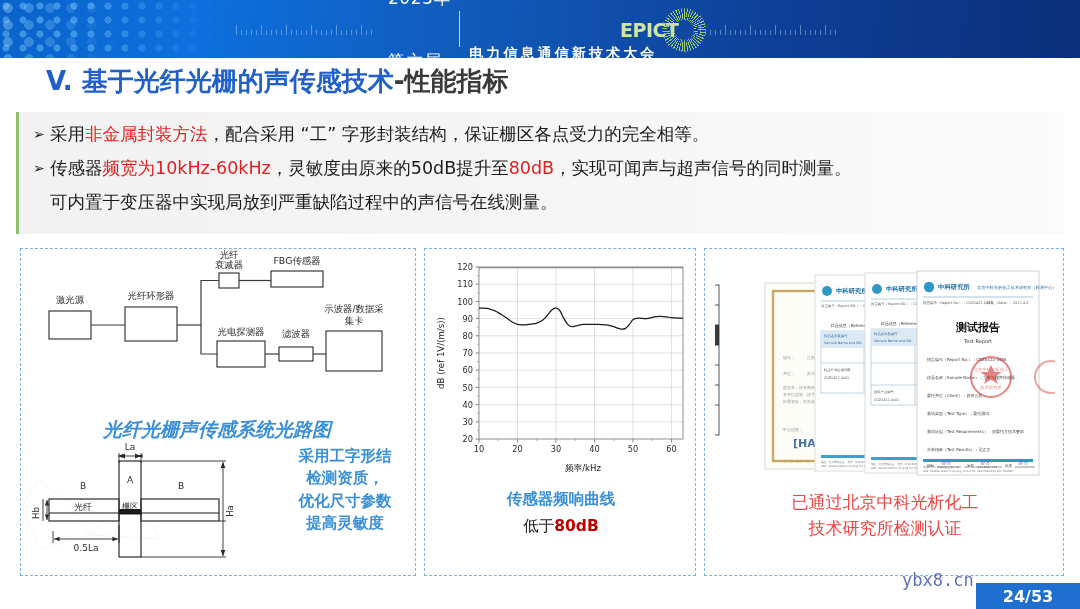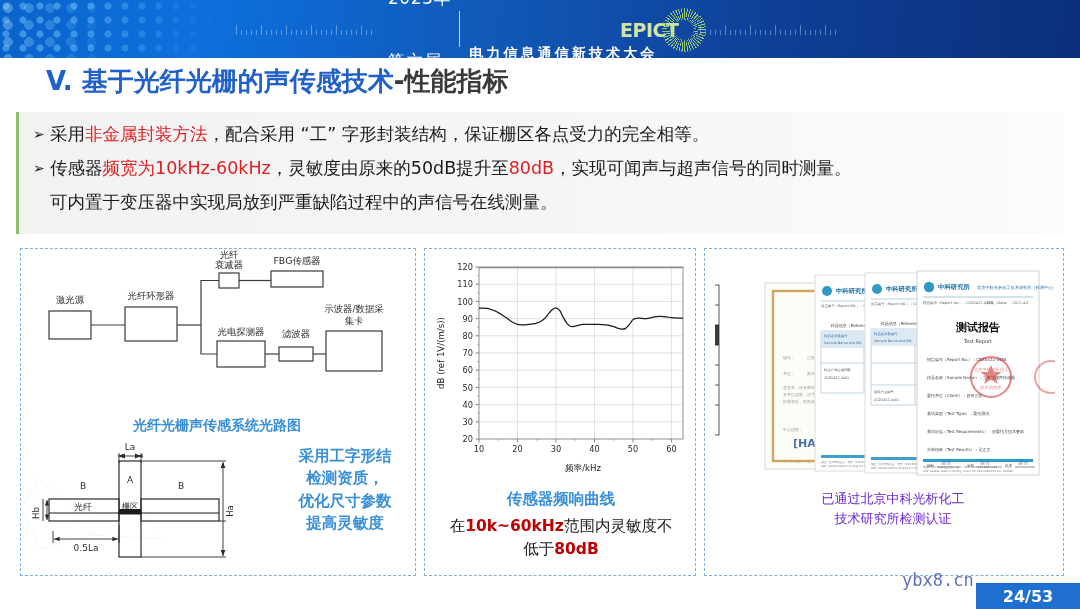--- a/index.html
+++ b/index.html
@@ -111,41 +111,41 @@
   .p3 { left: 704px; top: 248px; width: 360px; height: 328px; }
 
   
   .svgwrap { position: absolute; left: 0; top: 0; }
 
   .cap-blue {
     position: absolute; text-align: center; color: #3a8fd9;
     font-size: 15.5px; font-weight: bold; line-height: 1.28;
     font-family: "DejaVu Sans", "Liberation Sans", sans-serif;
   }
-  .cap-blue-lg { font-size: 14px; }
+  .cap-blue-lg { font-size: 19px; font-style: italic; }
 
   
   .chart-box { position: absolute; left: 8px; top: 8px; width: 256px; height: 222px; }
   .cap2a {
     position: absolute; left: 0; top: 240px; width: 272px; text-align: center;
     color: #3a8fd9; font-size: 15.5px; font-weight: bold;
     font-family: "DejaVu Sans", "Liberation Sans", sans-serif;
   }
   .cap2b {
     position: absolute; left: 6px; top: 266px; width: 260px; text-align: center;
     color: #1a1a1a; font-size: 15.5px; line-height: 1.5;
     font-family: "DejaVu Sans", "Liberation Sans", sans-serif;
   }
   .cap2b b { color: #c00000; }
 
   
   .certs { position: absolute; left: 10px; top: 10px; width: 340px; height: 222px; }
   .cap3 {
-    position: absolute; left: 8px; top: 240px; width: 360px; text-align: center;
-    color: #6d28d9; font-size: 13px; line-height: 1.55; font-weight: 500;
+    position: absolute; left: 0; top: 240px; width: 360px; text-align: center;
+    color: #ef4444; font-size: 17px; line-height: 1.55; font-weight: 500;
     font-family: "DejaVu Sans", "Liberation Sans", sans-serif;
   }
 
   
   .pagebadge {
     position: absolute; right: 0px; bottom: 0px; width: 104px; height: 26px;
     background: #1f6fd0; color: #fff; font-size: 16px; font-weight: bold;
     display: flex; align-items: center; justify-content: center;
     font-family: "DejaVu Sans", sans-serif;
   }
@@ -429,21 +429,20 @@
           <line x1="142.22641509433964" y1="182" x2="142.22641509433964" y2="184" stroke="#8a8a8a" stroke-width="0.6"></line>
           <line x1="180.71698113207546" y1="182" x2="180.71698113207546" y2="184" stroke="#8a8a8a" stroke-width="0.6"></line>
           <line x1="219.20754716981133" y1="182" x2="219.20754716981133" y2="184" stroke="#8a8a8a" stroke-width="0.6"></line>
           <text x="150" y="214" font-size="8.6" fill="#1a1a1a" text-anchor="middle">频率/kHz</text>
           <text x="11" y="96" font-size="8.6" fill="#1a1a1a" text-anchor="middle" transform="rotate(-90 11 96)">dB (ref 1V/(m/s))</text>
           <path d="M46.00,51.28 C46.64,51.25 48.57,51.08 49.85,51.11 C51.13,51.14 52.42,51.25 53.70,51.45 C54.98,51.65 56.26,51.94 57.55,52.31 C58.83,52.68 60.11,53.14 61.40,53.69 C62.68,54.23 63.96,54.86 65.25,55.58 C66.53,56.30 67.81,57.16 69.09,57.99 C70.38,58.82 71.66,59.68 72.94,60.57 C74.23,61.46 75.51,62.46 76.79,63.32 C78.08,64.18 79.36,65.04 80.64,65.73 C81.92,66.42 83.21,67.08 84.49,67.45 C85.77,67.82 87.06,67.91 88.34,67.96 C89.62,68.02 90.91,67.88 92.19,67.79 C93.47,67.71 94.75,67.59 96.04,67.45 C97.32,67.30 98.60,67.16 99.89,66.93 C101.17,66.70 102.45,66.47 103.74,66.07 C105.02,65.67 106.30,65.27 107.58,64.52 C108.87,63.78 110.15,62.83 111.43,61.60 C112.72,60.37 114.00,58.59 115.28,57.13 C116.57,55.67 117.85,53.89 119.13,52.83 C120.42,51.77 121.70,50.62 122.98,50.76 C124.26,50.91 125.55,51.97 126.83,53.69 C128.11,55.41 129.40,58.85 130.68,61.08 C131.96,63.32 133.25,65.70 134.53,67.10 C135.81,68.51 137.09,69.17 138.38,69.51 C139.66,69.86 140.94,69.40 142.23,69.17 C143.51,68.94 144.79,68.42 146.08,68.14 C147.36,67.85 148.64,67.59 149.92,67.45 C151.21,67.30 152.49,67.28 153.77,67.28 C155.06,67.28 156.34,67.42 157.62,67.45 C158.91,67.48 160.19,67.45 161.47,67.45 C162.75,67.45 164.04,67.42 165.32,67.45 C166.60,67.48 167.89,67.53 169.17,67.62 C170.45,67.71 171.74,67.79 173.02,67.96 C174.30,68.14 175.58,68.37 176.87,68.65 C178.15,68.94 179.43,69.28 180.72,69.68 C182.00,70.09 183.28,70.66 184.57,71.06 C185.85,71.46 187.13,72.01 188.42,72.09 C189.70,72.18 190.98,72.26 192.26,71.58 C193.55,70.89 194.83,69.45 196.11,67.96 C197.40,66.47 198.68,63.75 199.96,62.63 C201.25,61.51 202.53,61.49 203.81,61.26 C205.09,61.03 206.38,61.20 207.66,61.26 C208.94,61.31 210.23,61.60 211.51,61.60 C212.79,61.60 214.08,61.46 215.36,61.26 C216.64,61.06 217.92,60.65 219.21,60.40 C220.49,60.14 221.77,59.88 223.06,59.71 C224.34,59.54 225.62,59.39 226.91,59.36 C228.19,59.34 229.47,59.42 230.75,59.54 C232.04,59.65 233.32,59.88 234.60,60.05 C235.89,60.22 237.17,60.42 238.45,60.57 C239.74,60.71 241.02,60.83 242.30,60.91 C243.58,61.00 244.87,61.06 246.15,61.08 C247.43,61.11 249.36,61.08 250.00,61.08" fill="none" stroke="#1a1a1a" stroke-width="1.25" stroke-linejoin="round"></path>
         </svg>
     </div>
     <div class="cap2a">传感器频响曲线</div>
     <div class="cap2b">
-      <div id="cap2b-l1"><span>在</span><b>10k~60kHz</b><span>范围内灵敏度不</span></div>
       <div id="cap2b-l2"><span>低于</span><b>80dB</b></div>
     </div>
   </div>
 
   <div class="panel p3">
     <div class="certs">
       <svg width="340" height="222" viewBox="0 0 340 222">
         <rect x="0" y="0" width="340" height="222" fill="#ffffff"></rect>
 
         <g stroke="#2b2b2b" stroke-width="0.8" fill="#fff">

